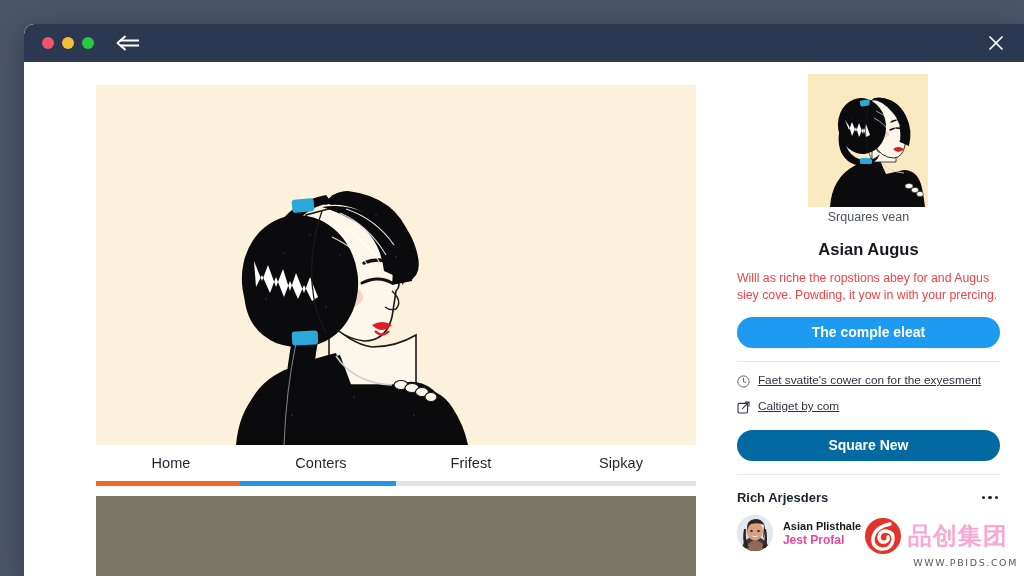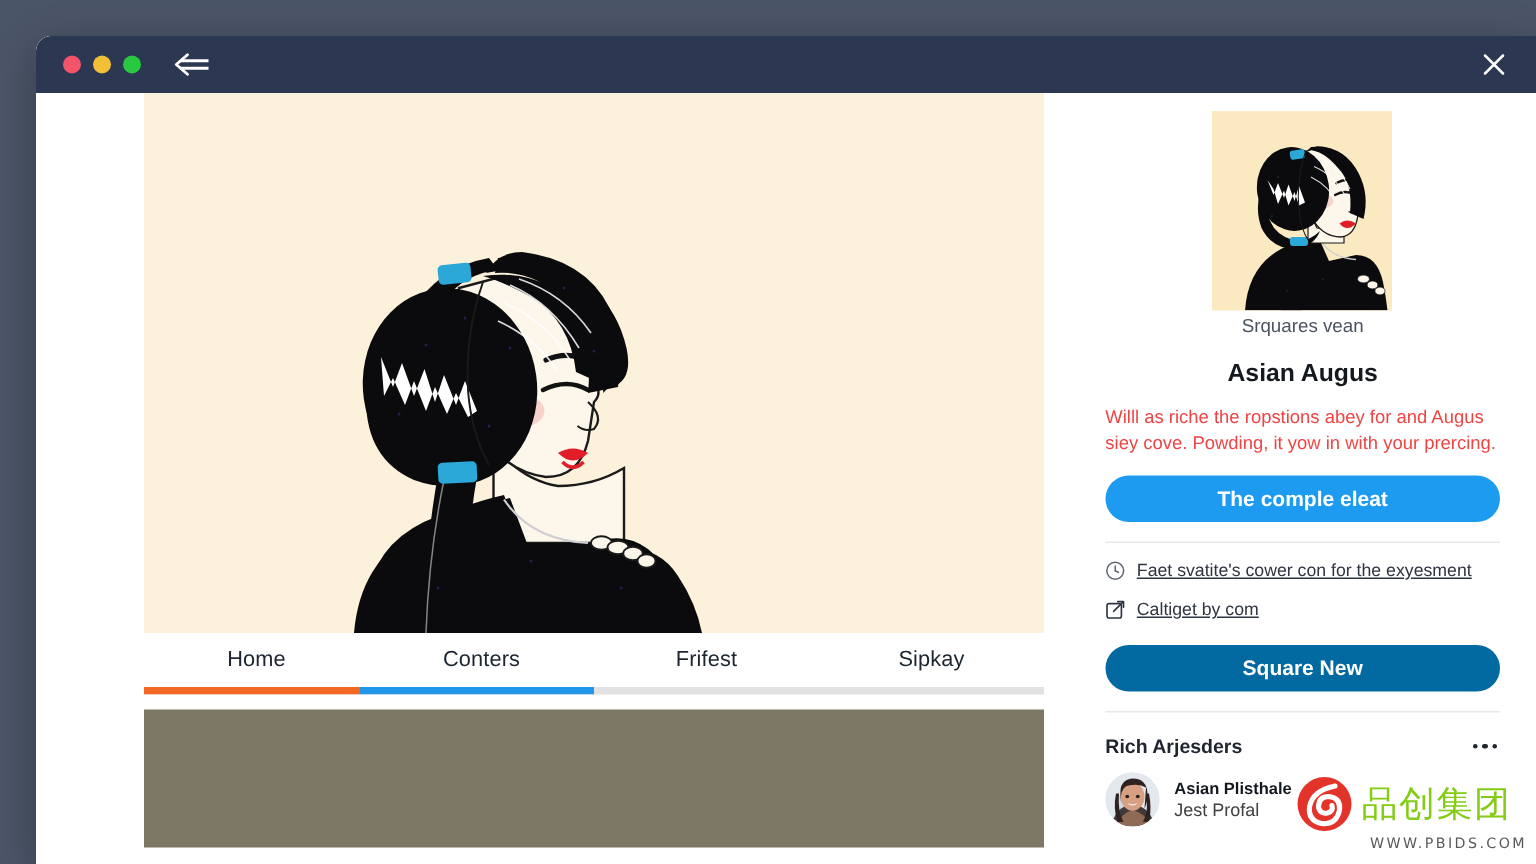--- a/index.html
+++ b/index.html
@@ -68,21 +68,21 @@
     display: flex;
     height: 514px;
     background: #ffffff;
   }
 
   
   #main-col {
     width: 756px;
     position: relative;
     background: #ffffff;
-    padding: 0 0 0 72px;
+    padding: 23px 0 0 72px;
   }
 
   #hero-illustration {
     width: 600px;
     height: 360px;
     background: #fcf1db;
     position: relative;
     overflow: hidden;
   }
   #hero-illustration svg { display: block; width: 100%; height: 100%; }
@@ -231,40 +231,40 @@
     align-items: center;
     gap: 10px;
     margin-top: 10px;
   }
   #contact-avatar {
     width: 36px; height: 36px; border-radius: 50%;
     overflow: hidden; flex: 0 0 auto; background: #d9dde6;
   }
   #contact-avatar svg { display:block; width:100%; height:100%; }
   #contact-name { font-size: 11px; font-weight: bold; color: #14181f; }
-  #contact-role { font-size: 12px; color: #404040; margin-top: 1px; }
+  #contact-role { font-size: 12px; color: #ec4899; margin-top: 1px; font-weight: bold; }
 
   
   #watermark {
     position: absolute;
     right: 6px;
     bottom: 8px;
     display: flex;
     flex-direction: column;
     align-items: center;
     pointer-events: none;
   }
   #watermark-top { display: flex; align-items: center; gap: 6px; }
   #watermark-mark {
     width: 38px; height: 38px;
   }
   #watermark-cn {
     font-size: 24px;
-    font-weight: normal;
-    color: #84cc16;
+    font-weight: bold;
+    color: #f9a8d4;
     letter-spacing: 1px;
     line-height: 1;
     font-family: "DejaVu Sans", sans-serif;
   }
   #watermark-url {
     font-size: 9.5px;
     letter-spacing: 1.6px;
     color: #58595b;
     margin-top: 2px;
     margin-left: 60px;

